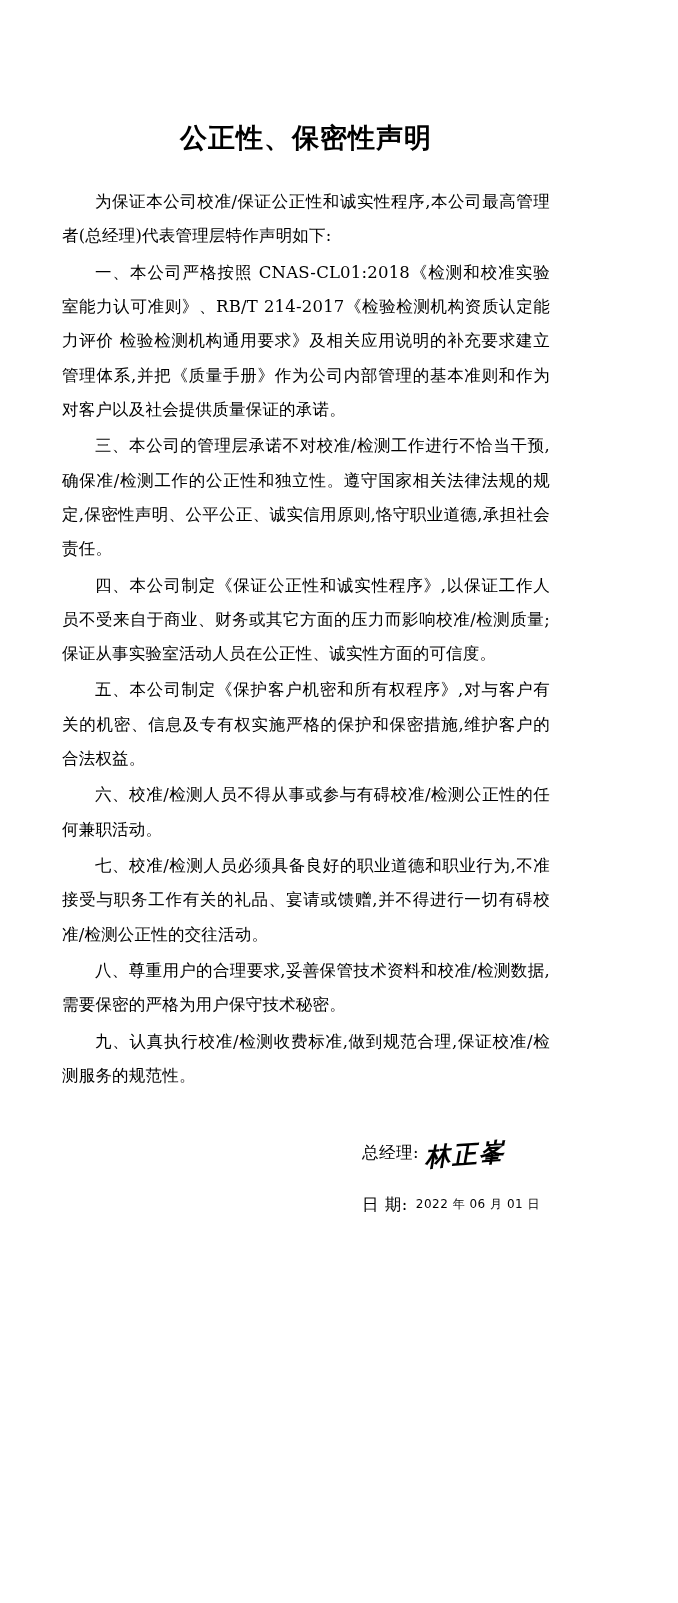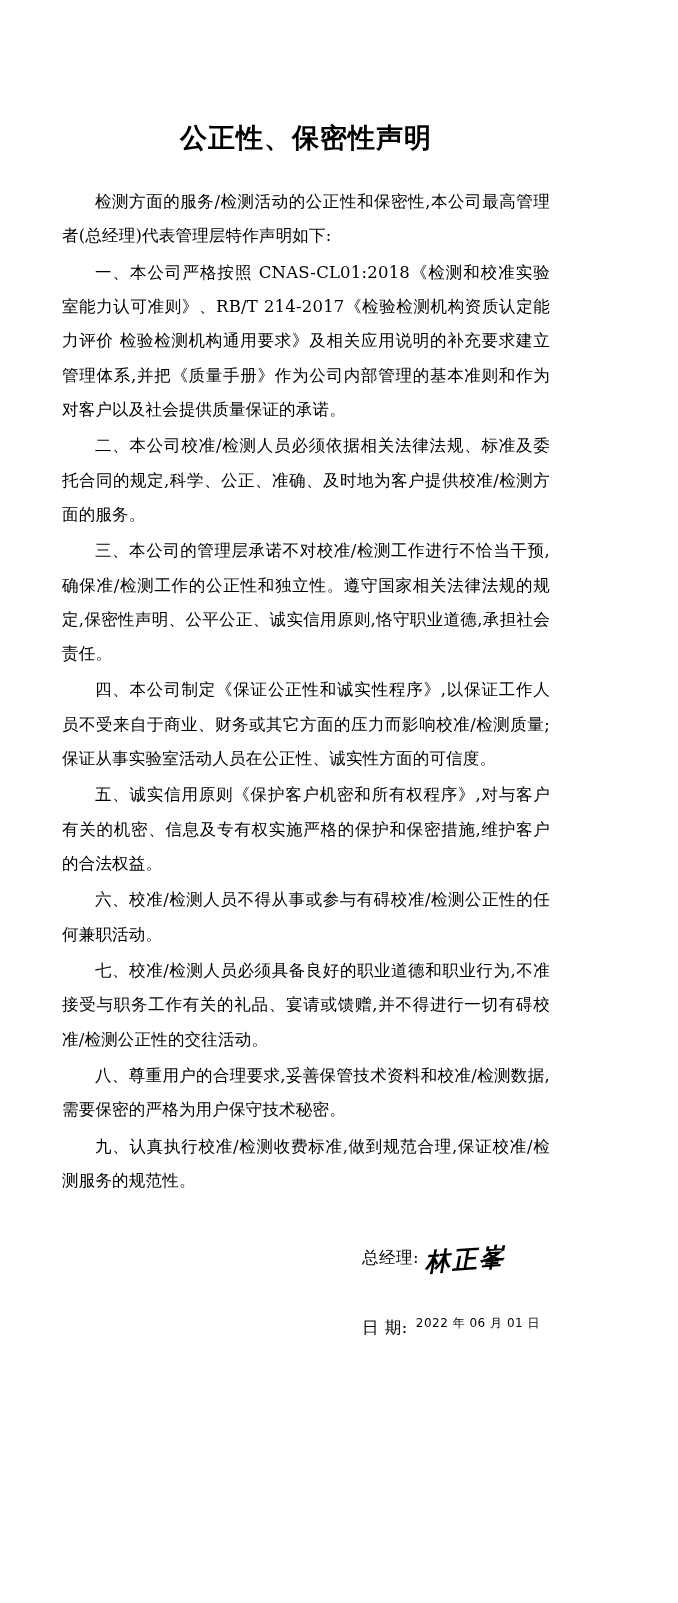--- a/index.html
+++ b/index.html
@@ -58,48 +58,47 @@
     margin-left: 6px;
     font-family: "DejaVu Serif", "Liberation Serif", serif;
     font-size: 25px;
     font-weight: 700;
     font-style: italic;
     letter-spacing: 2px;
     transform: rotate(-4deg) translateY(-6px);
     display: inline-block;
   }
   .date-row {
-    margin-top: 22px;
+    margin-top: 4px;
     display: flex;
-    align-items: flex-start;
+    align-items: center;
     white-space: nowrap;
   }
   .date-label {
     letter-spacing: 0.5px;
   }
   .date-value {
     margin-left: 8px;
     font-family: "DejaVu Sans", "Liberation Sans", sans-serif;
     font-size: 12px;
     letter-spacing: 0.5px;
   }
 </style>
 </head>
 <body>
 
 <div class="page">
 
   <h1 class="doc-title">公正性、保密性声明</h1>
 
-  <p class="para">检测方面的服务/检测活动的公正性和保密性,本公司最高管理者(总经理)代表管理层特作声明如下:</p>
+  <p class="para">为保证本公司校准/保证公正性和诚实性程序,本公司最高管理者(总经理)代表管理层特作声明如下:</p>
   <p class="para">一、本公司严格按照 CNAS-CL01:2018《检测和校准实验室能力认可准则》、RB/T 214-2017《检验检测机构资质认定能力评价 检验检测机构通用要求》及相关应用说明的补充要求建立管理体系,并把《质量手册》作为公司内部管理的基本准则和作为对客户以及社会提供质量保证的承诺。</p>
-  <p class="para">二、本公司校准/检测人员必须依据相关法律法规、标准及委托合同的规定,科学、公正、准确、及时地为客户提供校准/检测方面的服务。</p>
   <p class="para">三、本公司的管理层承诺不对校准/检测工作进行不恰当干预,确保准/检测工作的公正性和独立性。遵守国家相关法律法规的规定,保密性声明、公平公正、诚实信用原则,恪守职业道德,承担社会责任。</p>
   <p class="para">四、本公司制定《保证公正性和诚实性程序》,以保证工作人员不受来自于商业、财务或其它方面的压力而影响校准/检测质量;保证从事实验室活动人员在公正性、诚实性方面的可信度。</p>
-  <p class="para">五、诚实信用原则《保护客户机密和所有权程序》,对与客户有关的机密、信息及专有权实施严格的保护和保密措施,维护客户的合法权益。</p>
+  <p class="para">五、本公司制定《保护客户机密和所有权程序》,对与客户有关的机密、信息及专有权实施严格的保护和保密措施,维护客户的合法权益。</p>
   <p class="para">六、校准/检测人员不得从事或参与有碍校准/检测公正性的任何兼职活动。</p>
   <p class="para">七、校准/检测人员必须具备良好的职业道德和职业行为,不准接受与职务工作有关的礼品、宴请或馈赠,并不得进行一切有碍校准/检测公正性的交往活动。</p>
   <p class="para">八、尊重用户的合理要求,妥善保管技术资料和校准/检测数据,需要保密的严格为用户保守技术秘密。</p>
   <p class="para">九、认真执行校准/检测收费标准,做到规范合理,保证校准/检测服务的规范性。</p>
 
   <div class="sign-block">
     <div class="sign-row">
       <span class="sign-label">总经理:</span>
       <span class="signature-mark">林正峯</span>
     </div>

